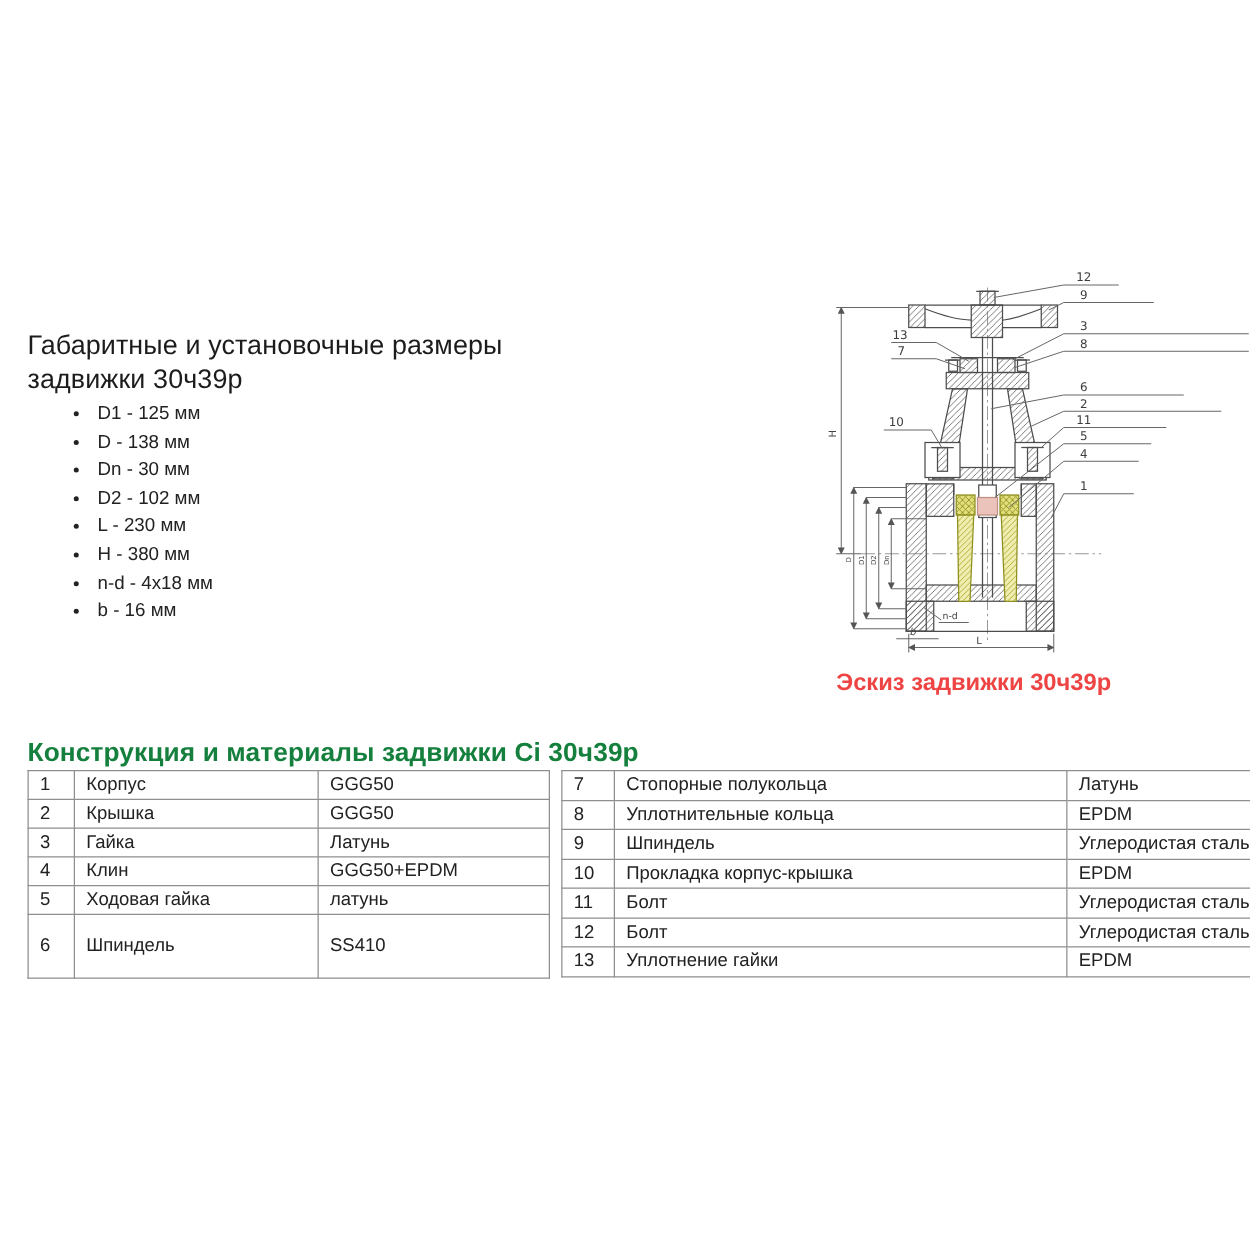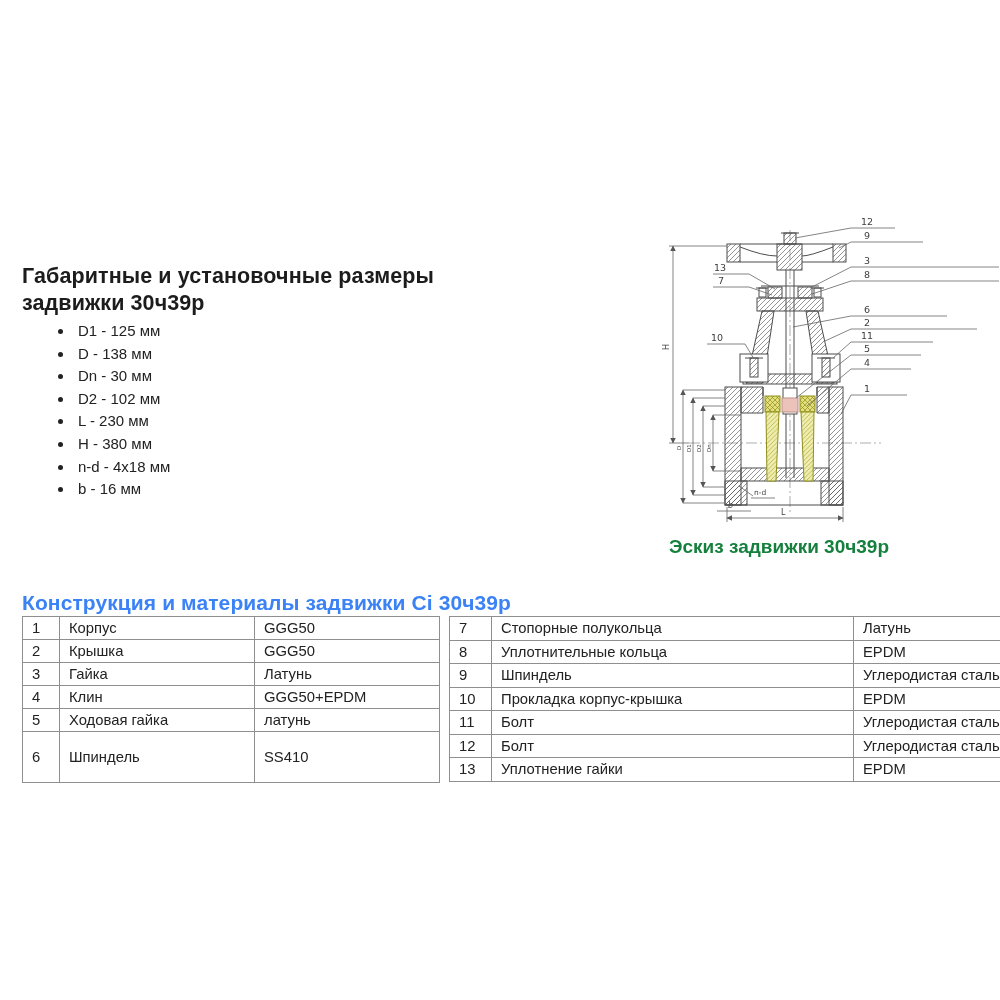--- a/index.html
+++ b/index.html
@@ -4,40 +4,40 @@
 <style>
   html,body{margin:0;padding:0;}
   body{
     width:1000px;height:1000px;position:relative;overflow:hidden;
     background:#ffffff;color:#1f1f1f;
     font-family:"Liberation Sans", sans-serif;
   }
   
   .h1{
     position:absolute;left:22px;top:249px;width:460px;
-    font-size:21.5px;font-weight:bold;line-height:27px;color:#1c1c1c;
+    font-size:21.5px;font-weight:normal;line-height:27px;color:#1c1c1c;
     letter-spacing:.1px;
   }
   .dim-list{
     position:absolute;left:24px;top:308px;margin:12px;padding:0 0 0 38px;
     list-style:disc;
   }
   .dim-list li{
     font-size:15px;line-height:22.6px;color:#222;padding-left:4px;
   }
   
   .sketch{position:absolute;left:655px;top:200px;width:345px;height:325px;}
   .sketch-caption{
     position:absolute;left:669px;top:536px;
-    font-size:19px;font-weight:bold;color:#15803d;
+    font-size:19px;font-weight:bold;color:#ef4444;
   }
   
   .h2{
     position:absolute;left:22px;top:574px;
-    font-size:21px;font-weight:bold;color:#3b82f6;letter-spacing:.1px;
+    font-size:21px;font-weight:bold;color:#15803d;letter-spacing:.1px;
   }
   table.parts{
     position:absolute;top:616px;border-collapse:collapse;
     font-size:14.8px;color:#222;table-layout:fixed;
   }
   table.parts td{
     border:1px solid #8f8f8f;padding:0 4px 0 9px;vertical-align:middle;
     overflow:hidden;white-space:nowrap;
   }
   table.left-table{left:22px;width:417px;}

